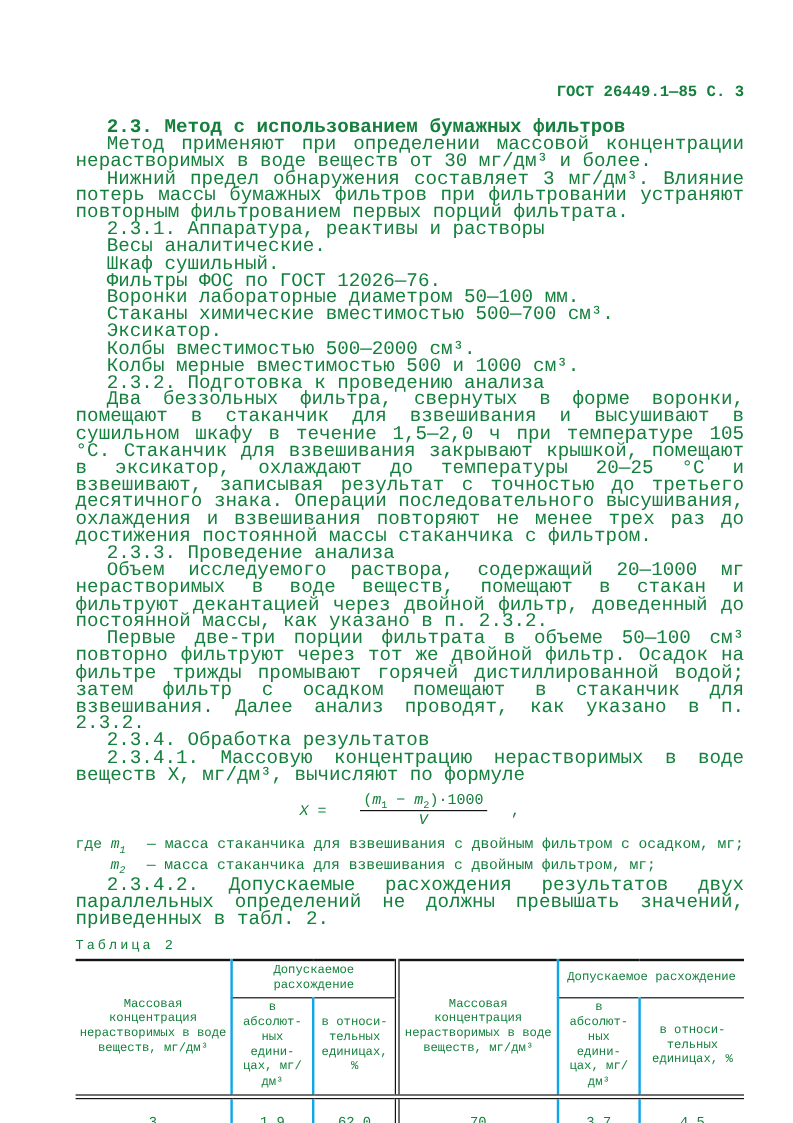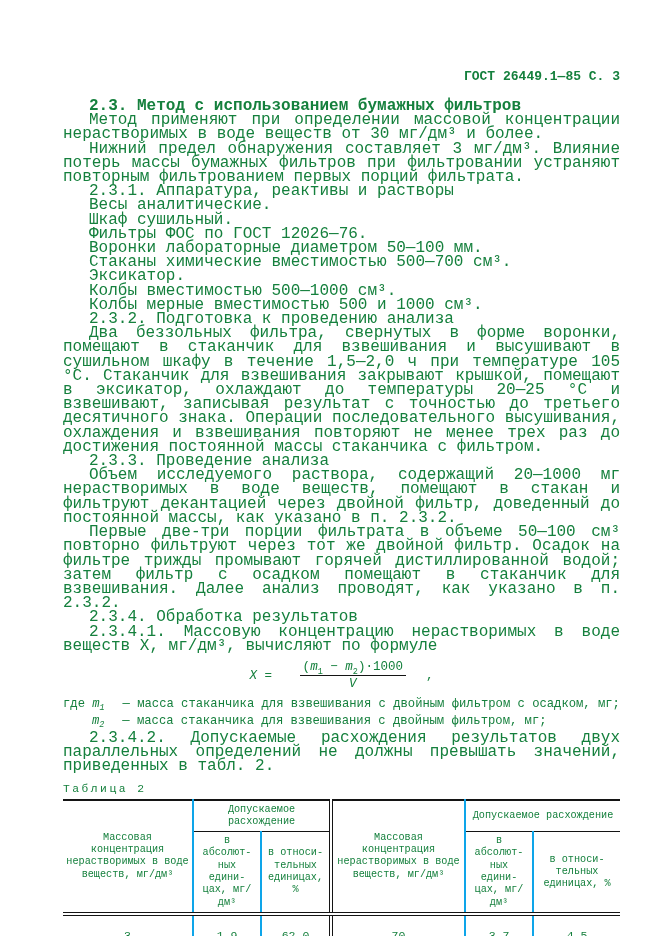--- a/index.html
+++ b/index.html
@@ -51,21 +51,21 @@
   <p class="body-p bold-head">2.3. Метод с использованием бумажных фильтров</p>
   <p class="body-p">Метод применяют при определении массовой концентрации нерастворимых в воде веществ от 30 мг/дм³ и более.</p>
   <p class="body-p">Нижний предел обнаружения составляет 3 мг/дм³. Влияние потерь массы бумажных фильтров при фильтровании устраняют повторным фильтрованием первых порций фильтрата.</p>
   <p class="body-p">2.3.1. Аппаратура, реактивы и растворы</p>
   <p class="body-p">Весы аналитические.</p>
   <p class="body-p">Шкаф сушильный.</p>
   <p class="body-p">Фильтры ФОС по ГОСТ 12026—76.</p>
   <p class="body-p">Воронки лабораторные диаметром 50—100 мм.</p>
   <p class="body-p">Стаканы химические вместимостью 500—700 см³.</p>
   <p class="body-p">Эксикатор.</p>
-  <p class="body-p">Колбы вместимостью 500—1000 см³.</p>
+  <p class="body-p">Колбы вместимостью 500—2000 см³.</p>
   <p class="body-p">Колбы мерные вместимостью 500 и 1000 см³.</p>
   <p class="body-p">2.3.2. Подготовка к проведению анализа</p>
   <p class="body-p">Два беззольных фильтра, свернутых в форме воронки, помещают в стаканчик для взвешивания и высушивают в сушильном шкафу в течение 1,5—2,0 ч при температуре 105 °С. Стаканчик для взвешивания закрывают крышкой, помещают в эксикатор, охлаждают до температуры 20—25 °С и взвешивают, записывая результат с точностью до третьего десятичного знака. Операции последовательного высушивания, охлаждения и взвешивания повторяют не менее трех раз до достижения постоянной массы стаканчика с фильтром.</p>
   <p class="body-p">2.3.3. Проведение анализа</p>
   <p class="body-p">Объем исследуемого раствора, содержащий 20—1000 мг нерастворимых в воде веществ, помещают в стакан и фильтруют декантацией через двойной фильтр, доведенный до постоянной массы, как указано в п. 2.3.2.</p>
   <p class="body-p">Первые две-три порции фильтрата в объеме 50—100 см³ повторно фильтруют через тот же двойной фильтр. Осадок на фильтре трижды промывают горячей дистиллированной водой; затем фильтр с осадком помещают в стаканчик для взвешивания. Далее анализ проводят, как указано в п. 2.3.2.</p>
   <p class="body-p">2.3.4. Обработка результатов</p>
   <p class="body-p">2.3.4.1. Массовую концентрацию нерастворимых в воде веществ X, мг/дм³, вычисляют по формуле</p>
 
   <div class="formula-row">

